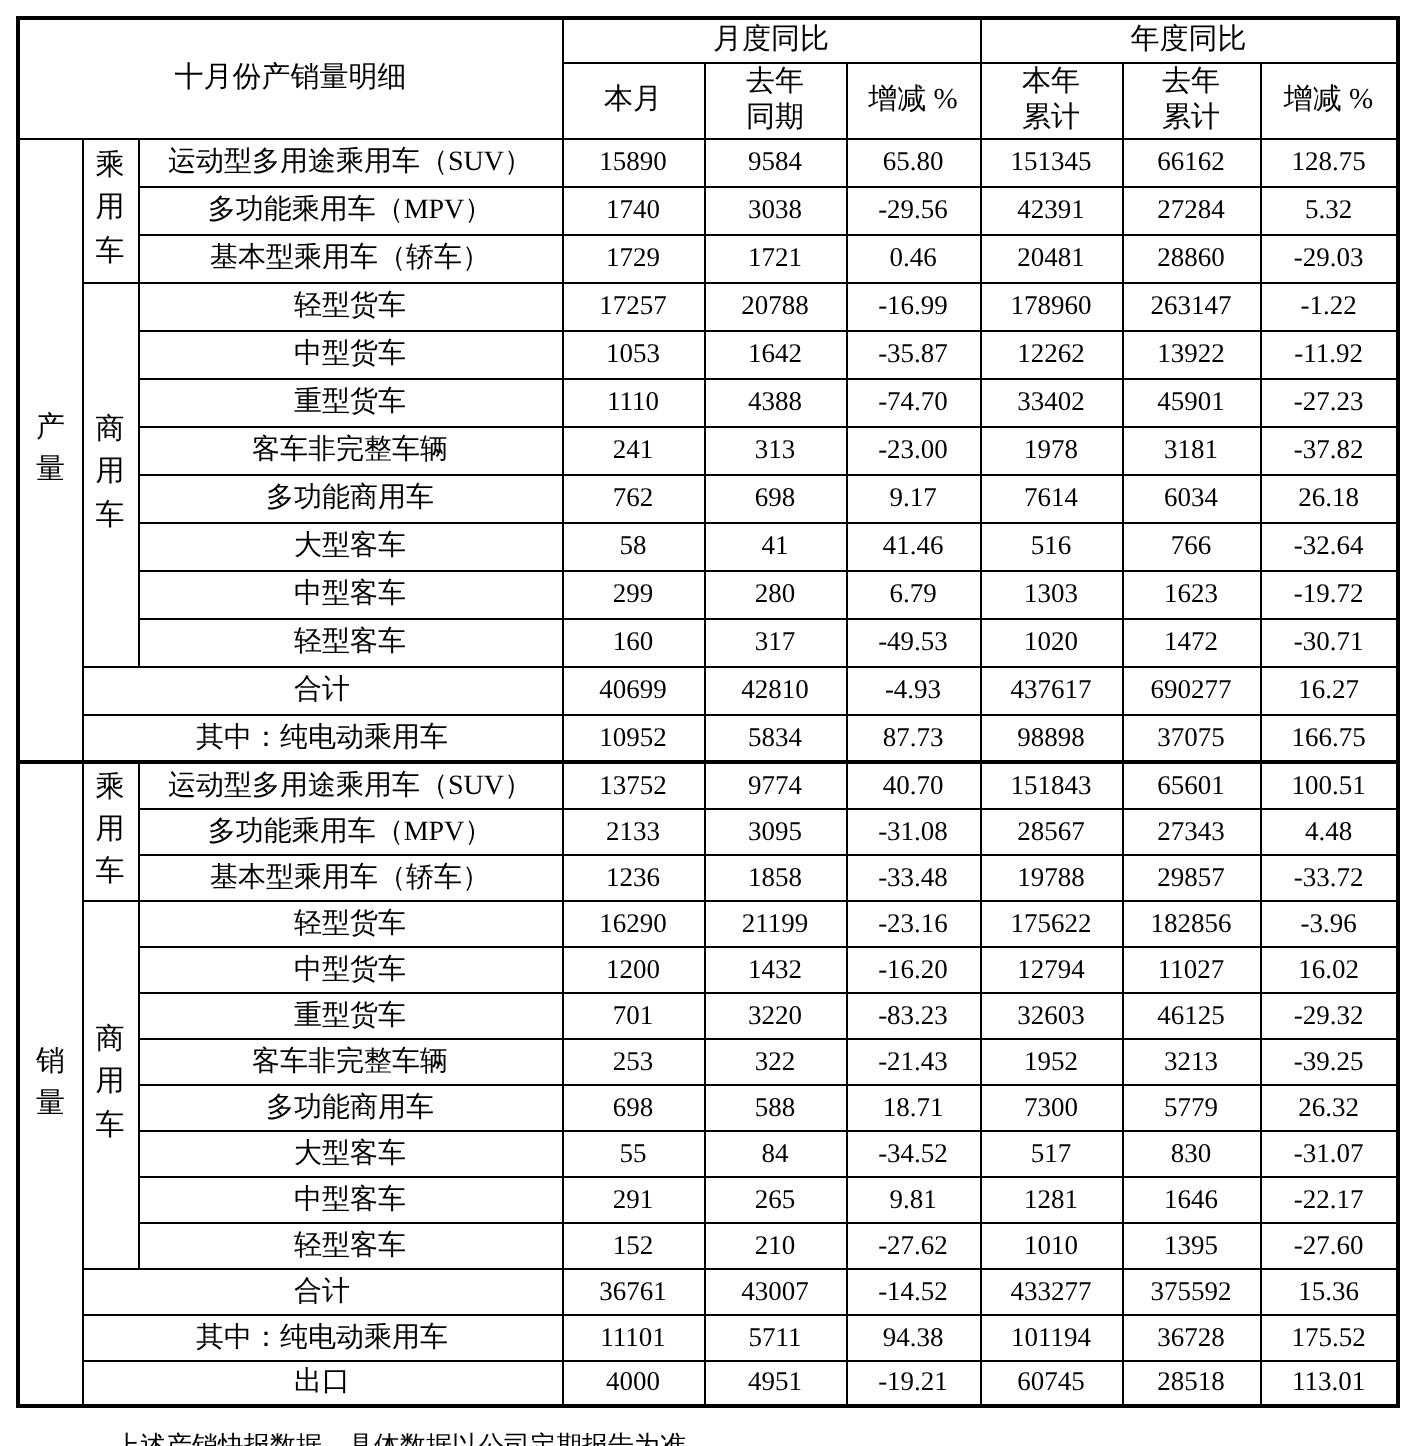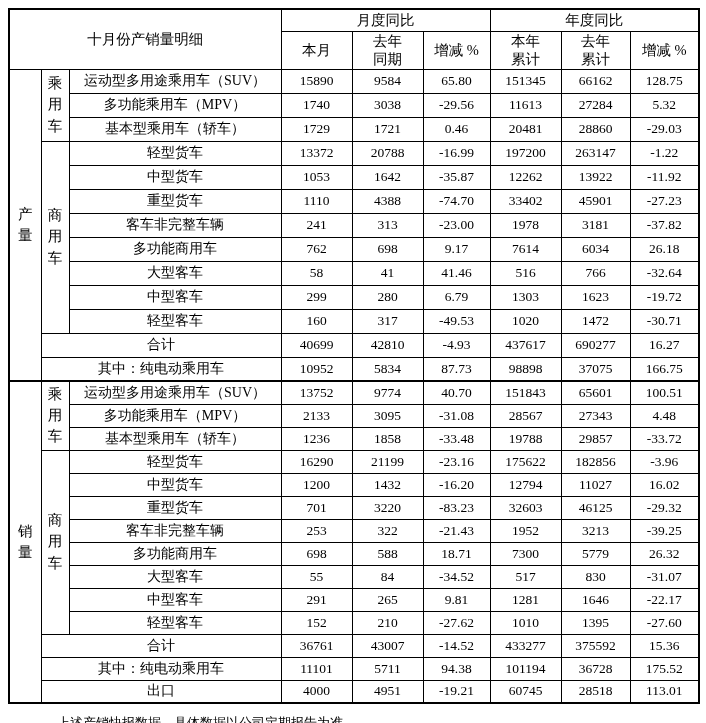--- a/index.html
+++ b/index.html
@@ -95,42 +95,42 @@
           <td class="num">65.80</td>
           <td class="num">151345</td>
           <td class="num">66162</td>
           <td class="num">128.75</td>
         </tr>
         <tr>
           <td class="rowlabel">多功能乘用车（MPV）</td>
           <td class="num">1740</td>
           <td class="num">3038</td>
           <td class="num">-29.56</td>
-          <td class="num">11613</td>
+          <td class="num">42391</td>
           <td class="num">27284</td>
           <td class="num">5.32</td>
         </tr>
         <tr>
           <td class="rowlabel">基本型乘用车（轿车）</td>
           <td class="num">1729</td>
           <td class="num">1721</td>
           <td class="num">0.46</td>
           <td class="num">20481</td>
           <td class="num">28860</td>
           <td class="num">-29.03</td>
         </tr>
         <tr>
           <td class="vlabel" rowspan="8">商
 用
 车</td>
           <td class="rowlabel">轻型货车</td>
-          <td class="num">13372</td>
+          <td class="num">17257</td>
           <td class="num">20788</td>
           <td class="num">-16.99</td>
-          <td class="num">197200</td>
+          <td class="num">178960</td>
           <td class="num">263147</td>
           <td class="num">-1.22</td>
         </tr>
         <tr>
           <td class="rowlabel">中型货车</td>
           <td class="num">1053</td>
           <td class="num">1642</td>
           <td class="num">-35.87</td>
           <td class="num">12262</td>
           <td class="num">13922</td>

